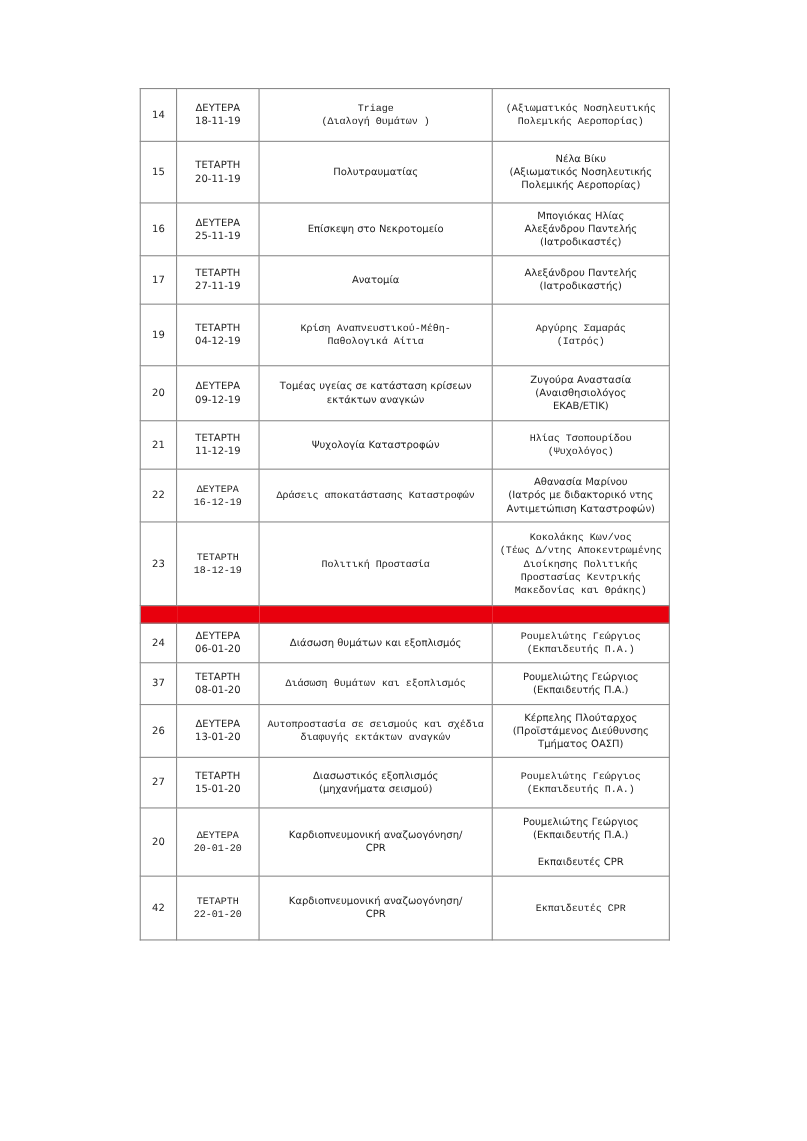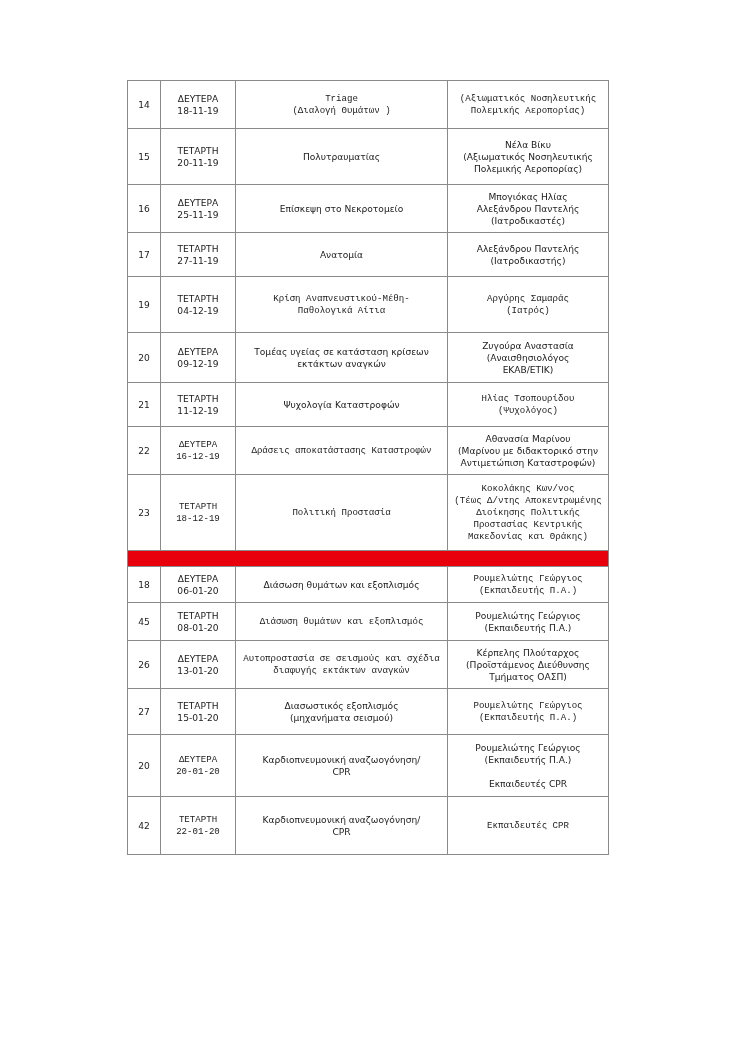--- a/index.html
+++ b/index.html
@@ -148,50 +148,50 @@
           <td class="cell-topic va-mid">Ψυχολογία Καταστροφών</td>
           <td class="cell-inst va-top">Ηλίας Τσοπουρίδου
 (Ψυχολόγος)</td>
         </tr>
         <tr style="height: 48px;">
           <td class="cell-no va-mid">22</td>
           <td class="cell-day va-top">ΔΕΥΤΕΡΑ
 16-12-19</td>
           <td class="cell-topic va-top">Δράσεις αποκατάστασης Καταστροφών</td>
           <td class="cell-inst va-bottom">Αθανασία  Μαρίνου
-(Μαρίνου με διδακτορικό στην
+(Ιατρός με διδακτορικό ντης
 Αντιμετώπιση Καταστροφών)</td>
         </tr>
         <tr style="height: 76px;">
           <td class="cell-no va-mid">23</td>
           <td class="cell-day va-top">ΤΕΤΑΡΤΗ
 18-12-19</td>
           <td class="cell-topic va-top">Πολιτική Προστασία</td>
           <td class="cell-inst va-top">Κοκολάκης Κων/νος
 (Τέως Δ/ντης Αποκεντρωμένης
 Διοίκησης Πολιτικής
 Προστασίας Κεντρικής
 Μακεδονίας και Θράκης)</td>
         </tr>
         <tr class="red-band">
           <td></td>
           <td></td>
           <td></td>
           <td></td>
         </tr>
         <tr style="height: 36px;">
-          <td class="cell-no va-mid">18</td>
+          <td class="cell-no va-mid">24</td>
           <td class="cell-day va-mid">ΔΕΥΤΕΡΑ
 06-01-20</td>
           <td class="cell-topic va-mid">Διάσωση θυμάτων και εξοπλισμός</td>
           <td class="cell-inst va-top">Ρουμελιώτης Γεώργιος
 (Εκπαιδευτής Π.Α.)</td>
         </tr>
         <tr style="height: 38px;">
-          <td class="cell-no va-mid">45</td>
+          <td class="cell-no va-mid">37</td>
           <td class="cell-day va-bottom">ΤΕΤΑΡΤΗ
 08-01-20</td>
           <td class="cell-topic va-top">Διάσωση θυμάτων και εξοπλισμός</td>
           <td class="cell-inst va-mid">Ρουμελιώτης Γεώργιος
 (Εκπαιδευτής Π.Α.)</td>
         </tr>
         <tr style="height: 48px;">
           <td class="cell-no va-mid">26</td>
           <td class="cell-day va-bottom">ΔΕΥΤΕΡΑ
 13-01-20</td>

